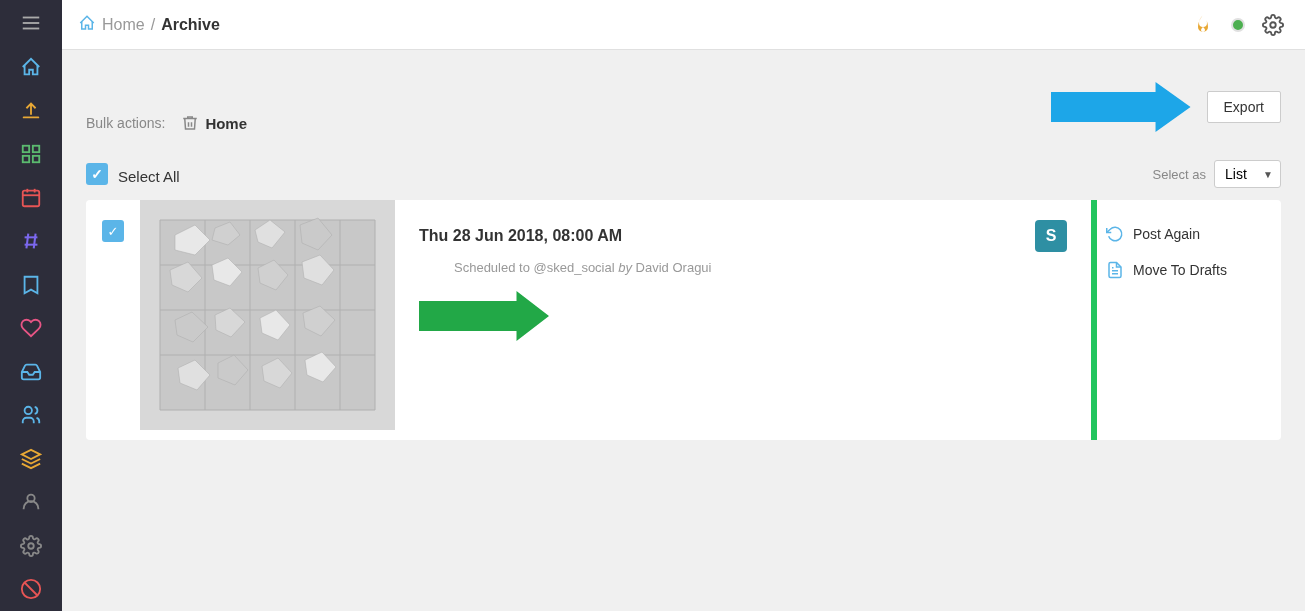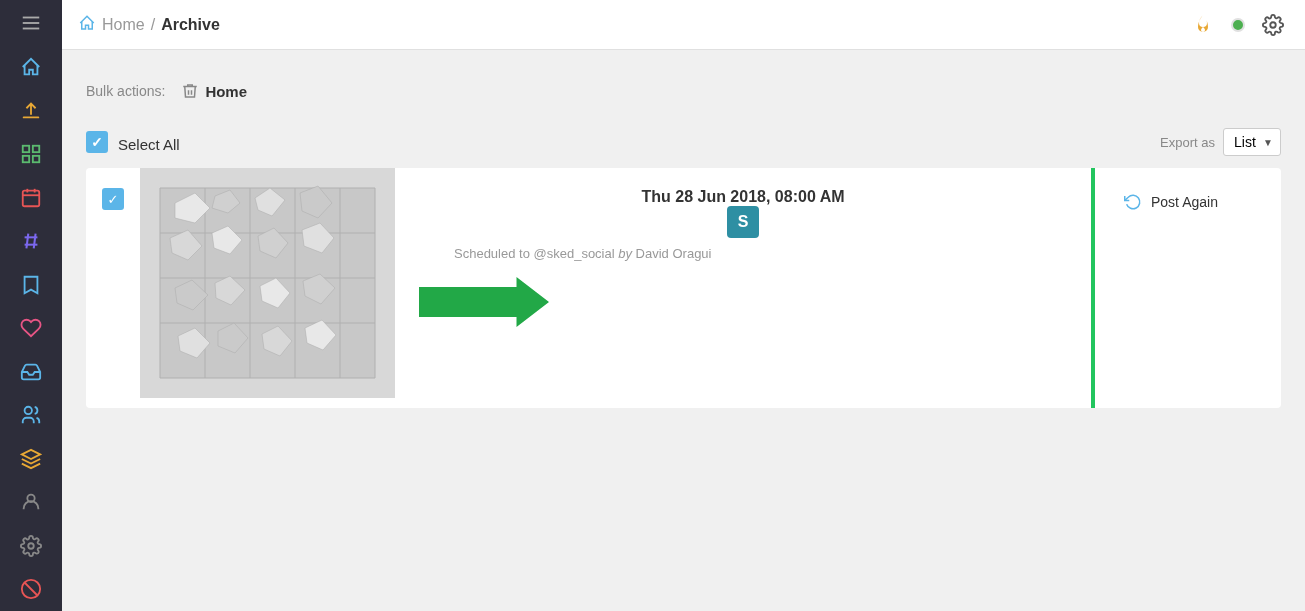--- a/index.html
+++ b/index.html
@@ -154,21 +154,21 @@
     }
     .select-all-label { font-size: 15px; color: #333; font-weight: 500; }
 
     .display-as-row {
       display: flex; align-items: center; gap: 8px;
     }
     .display-as-label { font-size: 13px; color: #888; }
     .display-as-select {
       border: 1px solid #ccc;
       background: #fff;
-      padding: 5px 19px 5px 10px;
+      padding: 5px 28px 5px 10px;
       font-size: 14px;
       border-radius: 3px;
       cursor: pointer;
       appearance: none;
       -webkit-appearance: none;
       position: relative;
     }
     .select-wrapper {
       position: relative;
       display: flex; align-items: center;
@@ -223,21 +223,20 @@
     }
 
     .post-main {
       flex: 1;
       padding: 20px 24px;
       position: relative;
     }
     .post-date-row {
       display: flex; align-items: center; justify-content: space-between;
       margin-bottom: 8px;
-      flex-direction: column;
     }
     .post-date {
       font-size: 16px; font-weight: 600; color: #333;
     }
     .post-avatar {
       width: 32px; height: 32px;
       background: #2e8fa3;
       border-radius: 4px;
       display: flex; align-items: center; justify-content: center;
       color: white; font-weight: bold; font-size: 16px;
@@ -254,22 +253,22 @@
       margin: 10px 0;
     }
     .green-arrow-shape {
       width: 130px; height: 50px;
       background: #22a847;
       clip-path: polygon(0 20%, 75% 20%, 75% 0%, 100% 50%, 75% 100%, 75% 80%, 0 80%);
     }
 
     .post-actions-col {
       width: 190px;
-      border-left: 4px solid #22c55e;
-      padding: 20px 28px;
+      border-left: 6px solid #22c55e;
+      padding: 20px 8px;
       display: flex;
       flex-direction: column;
       gap: 8px;
       justify-content: flex-start;
       align-items: flex-start;
     }
     .action-btn {
       display: flex; align-items: center; gap: 8px;
       background: none; border: none; cursor: pointer;
       font-size: 14px; color: #333;
@@ -434,29 +433,35 @@
           <svg viewBox="0 0 24 24" fill="none" stroke="#888" stroke-width="2" width="18" height="18">
             <polyline points="3 6 5 6 21 6"></polyline>
               <path d="M19 6l-1 14H6L5 6"></path>
               <path d="M10 11v6"></path>
               <path d="M14 11v6"></path>
               <path d="M9 6V4h6v2"></path>
           </svg>
           <span>Home</span>
         </button>
       </div>
+      <div style="display:flex; align-items:center; gap:16px;">
+        <div class="arrow-blue">
+          <div class="arrow-blue-shape"></div>
+        </div>
+        <button class="export-btn">Export</button>
+      </div>
     </div>
 
     <div class="select-display-bar">
       <div class="select-all-left">
         <div class="checkbox-select-all"></div>
         <span class="select-all-label">Select All</span>
       </div>
       <div class="display-as-row">
-        <span class="display-as-label">Export as</span>
+        <span class="display-as-label">Select as</span>
         <div class="select-wrapper">
           <select class="display-as-select">
             <option>List</option>
             <option>Grid</option>
           </select>
         </div>
       </div>
     </div>
 
     <div class="post-card">
@@ -521,18 +526,30 @@
       <div class="post-actions-col">
         <button class="action-btn">
           <span class="action-icon">
             <svg viewBox="0 0 24 24" fill="none" stroke="#5bb5e8" stroke-width="2" width="18" height="18">
               <polyline points="1 4 1 10 7 10"></polyline>
               <path d="M3.51 15a9 9 0 102.13-9.36L1 10"></path>
             </svg>
           </span>
           <span>Post Again</span>
         </button>
+        <button class="action-btn">
+          <span class="action-icon">
+            <svg viewBox="0 0 24 24" fill="none" stroke="#5bb5e8" stroke-width="2" width="18" height="18">
+              <path d="M14 2H6a2 2 0 00-2 2v16a2 2 0 002 2h12a2 2 0 002-2V8z"></path>
+              <polyline points="14 2 14 8 20 8"></polyline>
+              <line x1="16" y1="13" x2="8" y2="13"></line>
+              <line x1="16" y1="17" x2="8" y2="17"></line>
+              <polyline points="10 9 9 9 8 9"></polyline>
+            </svg>
+          </span>
+          <span>Move To Drafts</span>
+        </button>
       </div>
     </div>
 
 
   </div>
 </div>
 
 </body></html>

